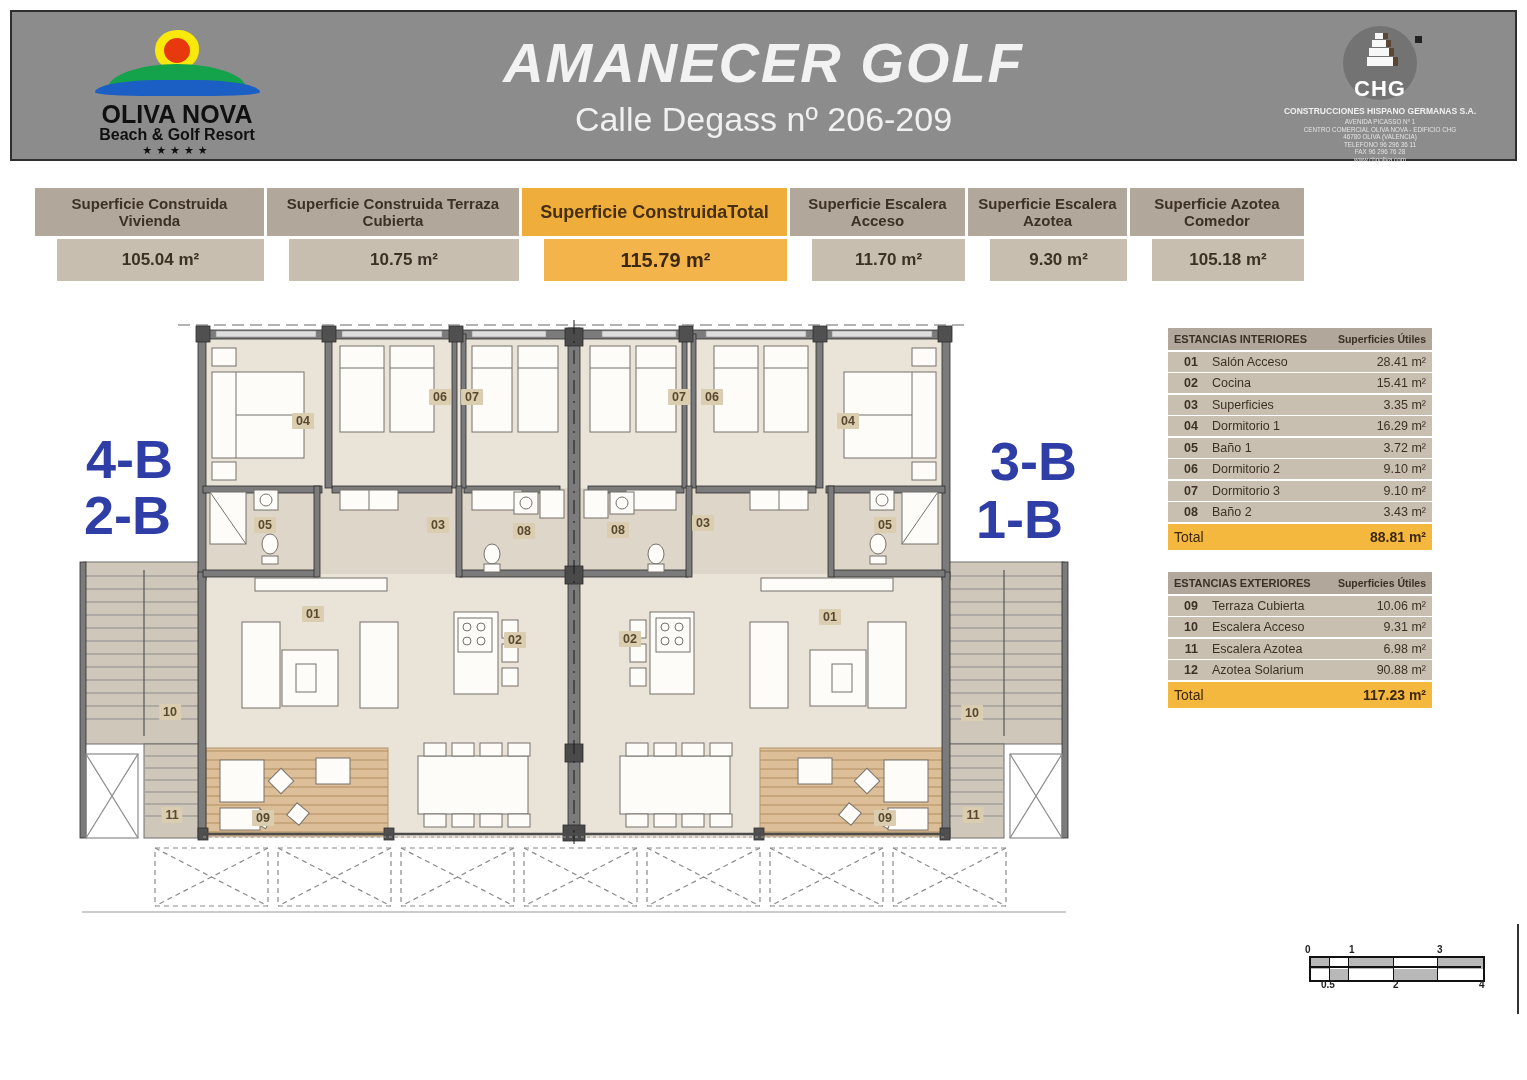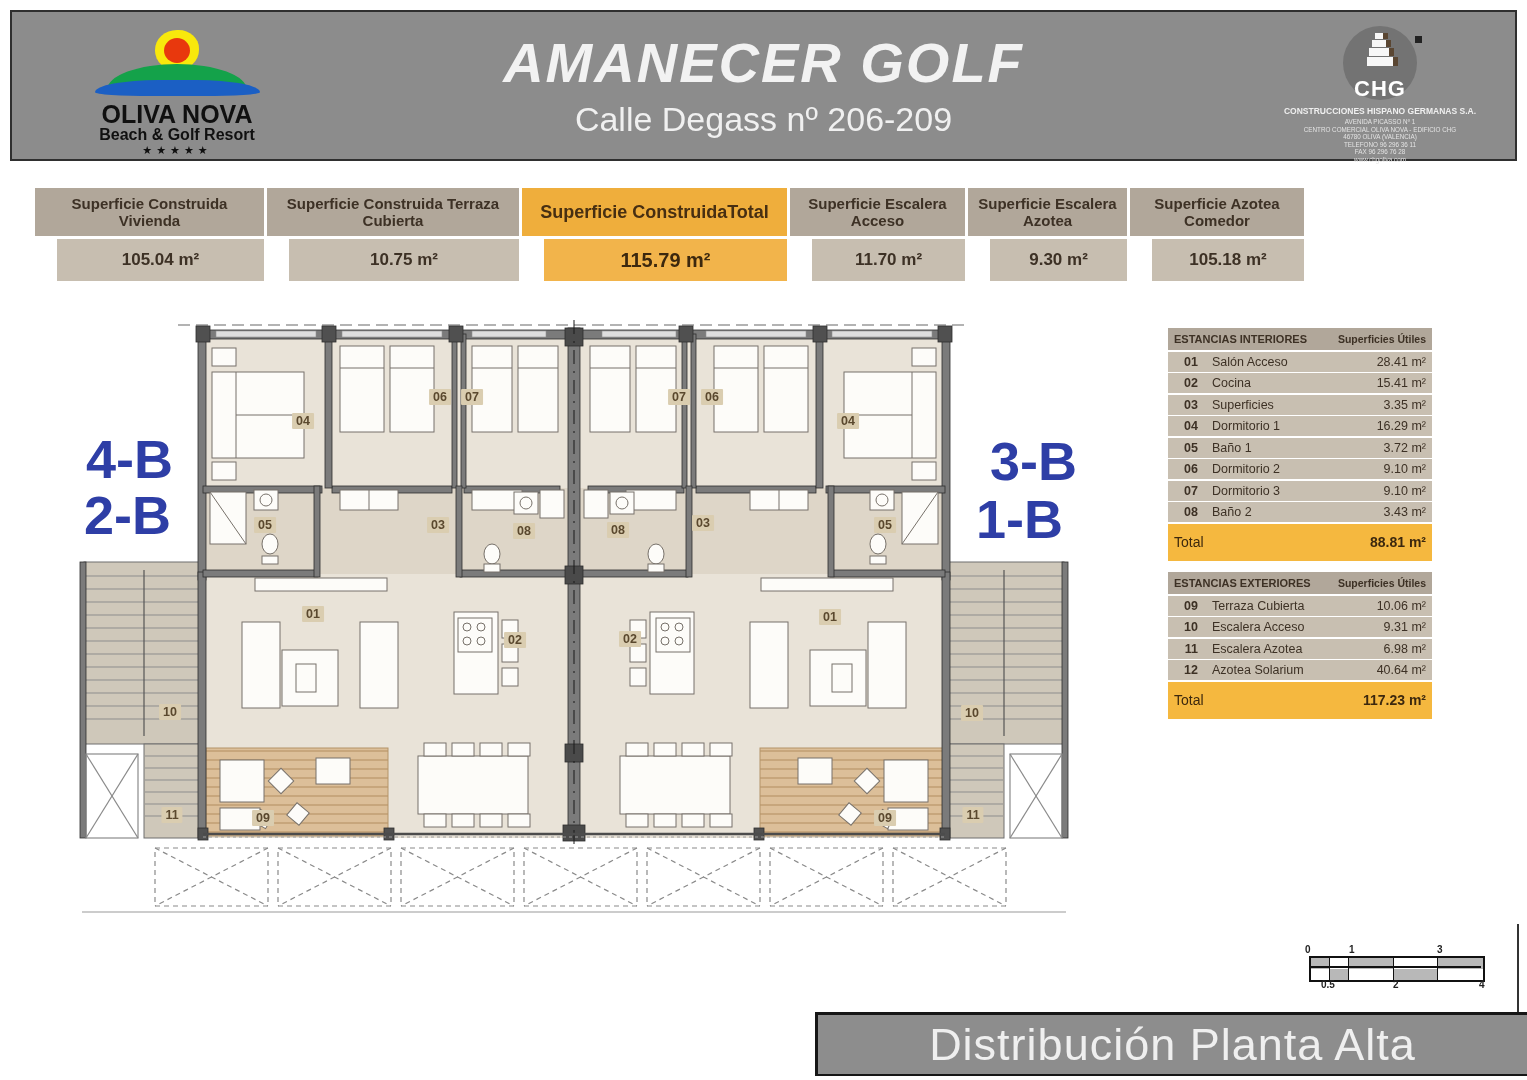--- a/index.html
+++ b/index.html
@@ -55,21 +55,21 @@
   .rt{position:absolute;width:264px;}
   .rt .th{display:flex;justify-content:space-between;align-items:center;background:#b1a79a;
           color:#3d3125;height:22px;padding:0 6px;font-size:11px;font-weight:700;}
   .rt .th .u{font-size:10.5px;}
   .rt .tr{display:flex;align-items:center;background:#c8bfb1;height:20px;margin-top:1.5px;
           font-size:12.5px;color:#3d3125;}
   .rt .tr .n{width:30px;text-align:right;font-weight:600;}
   .rt .tr .nm{flex:1;padding-left:14px;}
   .rt .tr .a{width:70px;text-align:right;padding-right:6px;}
   .rt .tot{display:flex;justify-content:space-between;align-items:center;background:#f5b83f;
-          height:37px;margin-top:1.5px;padding:0 6px;font-size:14px;color:#3c280e;}
+          height:26px;margin-top:1.5px;padding:0 6px;font-size:14px;color:#3c280e;}
   .rt .tot .tv{font-weight:700;}
 
   
   .scale{position:absolute;left:1303px;top:944px;width:184px;height:46px;font-size:10px;color:#222;}
   .sc-top{position:absolute;top:0;left:0;right:0;height:11px;}
   .sc-bot{position:absolute;bottom:0;left:0;right:0;height:11px;}
   .scale b{position:absolute;font-weight:600;}
   .sbar{position:absolute;left:6px;top:12px;width:172px;height:22px;border:2px solid #111;
         display:flex;flex-direction:column;}
   .srow{display:flex;flex:1;}
@@ -556,21 +556,21 @@
           <span class="a">9.31 m²</span>
         </div>
         <div class="tr">
           <span class="n">11</span>
           <span class="nm">Escalera Azotea</span>
           <span class="a">6.98 m²</span>
         </div>
         <div class="tr">
           <span class="n">12</span>
           <span class="nm">Azotea Solarium</span>
-          <span class="a">40.64 m²</span>
+          <span class="a">90.88 m²</span>
         </div>
       </div>
 
   <div class="tot">
       <span>Total</span>
       <span class="tv">117.23 m²</span>
     </div>
     </div>
 
   <div class="scale">
@@ -598,17 +598,14 @@
     <div class="sc-div"></div>
     <div class="sc-bot">
       <b style="left:18px;">0.5</b>
       <b style="left:90px;">2</b>
       <b style="left:176px;">4</b>
     </div>
   </div>
 
   <div class="edge-r"></div>
 
-  <div class="footer">
-    <span>Distribución Planta Alta</span>
-  </div>
 
 </div>
 
 </body></html>

